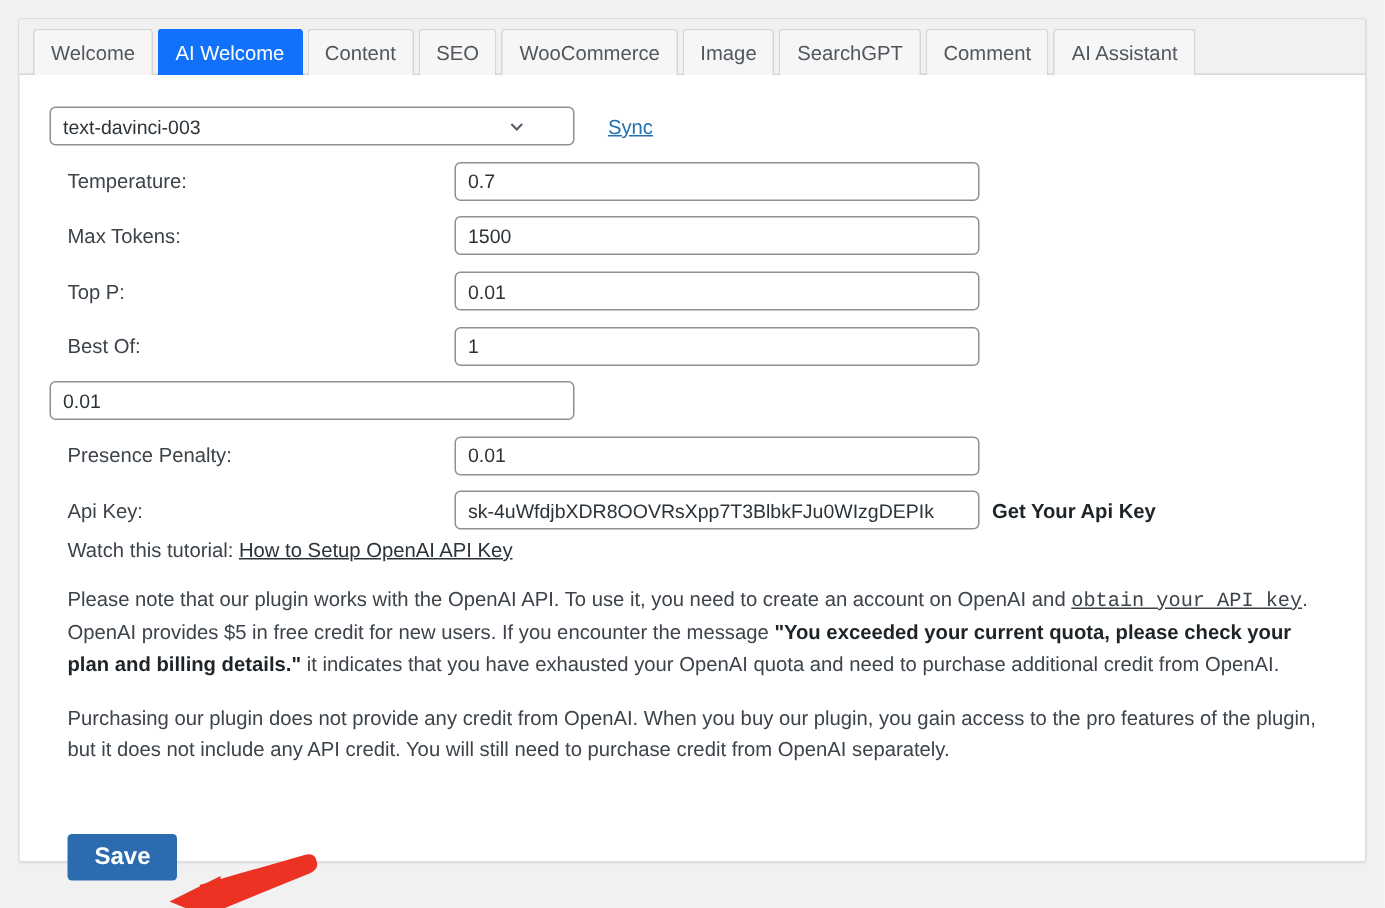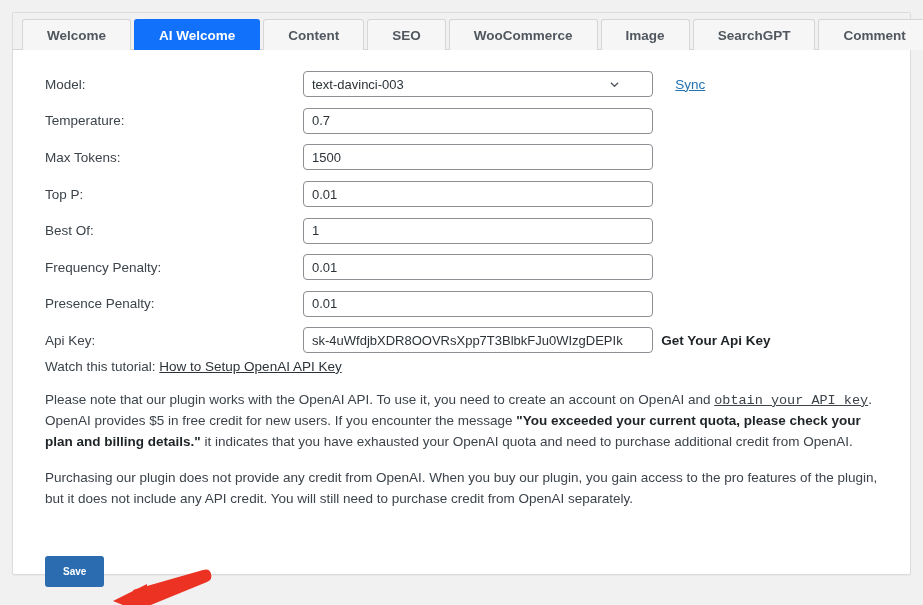--- a/index.html
+++ b/index.html
@@ -48,34 +48,33 @@
     background: #f1f1f1;
     border-bottom: 1px solid #d6d6d6;
     display: flex;
     align-items: flex-end;
     padding-left: 9px;
     box-sizing: border-box;
   }
   .tab {
     height: 31px;
     line-height: 31px;
-    padding: 0 24px;
+    padding: 0 11px;
     margin-right: 3px;
     font-size: 13.5px;
     color: #50575e;
     background: #f6f6f6;
     border: 1px solid #d6d6d6;
     border-bottom: none;
     border-radius: 3px 3px 0 0;
     white-space: nowrap;
     cursor: pointer;
     box-sizing: border-box;
     position: relative;
     top: 1px;
-    font-weight: bold;
   }
   .tab.active {
     background: #1271fb;
     border-color: #1271fb;
     color: #ffffff;
   }
 
   
   .form {
     position: absolute;
@@ -194,21 +193,21 @@
   .saverow {
     position: absolute;
     left: 32px;
     top: 506px;
   }
   .save-btn {
     display: inline-block;
     background: #2b6cb0;
     color: #ffffff;
     font-family: "Liberation Sans", sans-serif;
-    font-size: 10px;
+    font-size: 16px;
     font-weight: bold;
     border: none;
     border-radius: 3px;
     padding: 0 18px;
     height: 31px;
     line-height: 31px;
     cursor: pointer;
   }
 
   
@@ -235,21 +234,20 @@
       <div class="tab"><span>WooCommerce</span></div>
       <div class="tab"><span>Image</span></div>
       <div class="tab"><span>SearchGPT</span></div>
       <div class="tab"><span>Comment</span></div>
       <div class="tab"><span>AI Assistant</span></div>
     </div>
 
     <div class="form">
 
       <div class="row">
-        <div class="lbl">Model:</div>
         <div class="fieldwrap">
           <select class="field">
             <option>text-davinci-003</option>
           </select>
           <span class="chevron">
             <svg width="9" height="9" viewBox="0 0 10 10">
                 <path d="M1 3 L5 7 L9 3" fill="none" stroke="#555d66" stroke-width="1.6"></path>
               </svg>
           </span>
         </div>
@@ -293,21 +291,20 @@
         <div class="lbl">Best Of:</div>
         <div class="fieldwrap">
           <input class="field" type="text" value="1" placeholder="1" style="">
         </div>
         <div class="hintgroup">
           <span class="qmark">?</span>
         </div>
       </div>
 
       <div class="row">
-        <div class="lbl">Frequency Penalty:</div>
         <div class="fieldwrap">
           <input class="field" type="text" value="0.01" placeholder="0.01" style="">
         </div>
         <div class="hintgroup">
           <span class="qmark">?</span>
         </div>
       </div>
 
       <div class="row">
         <div class="lbl">Presence Penalty:</div>

